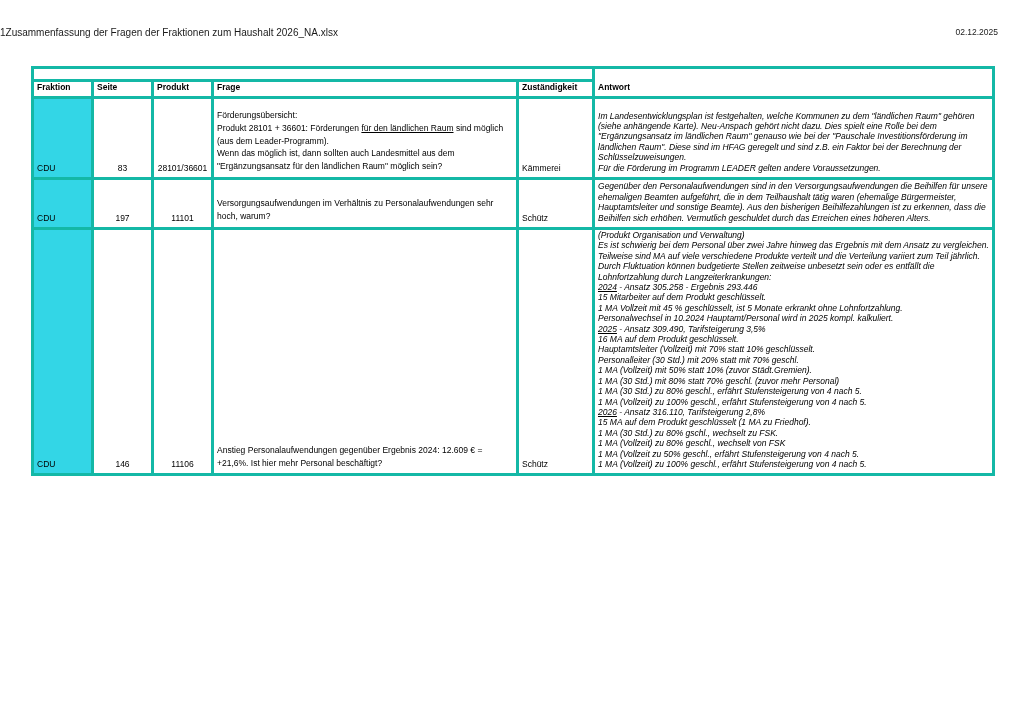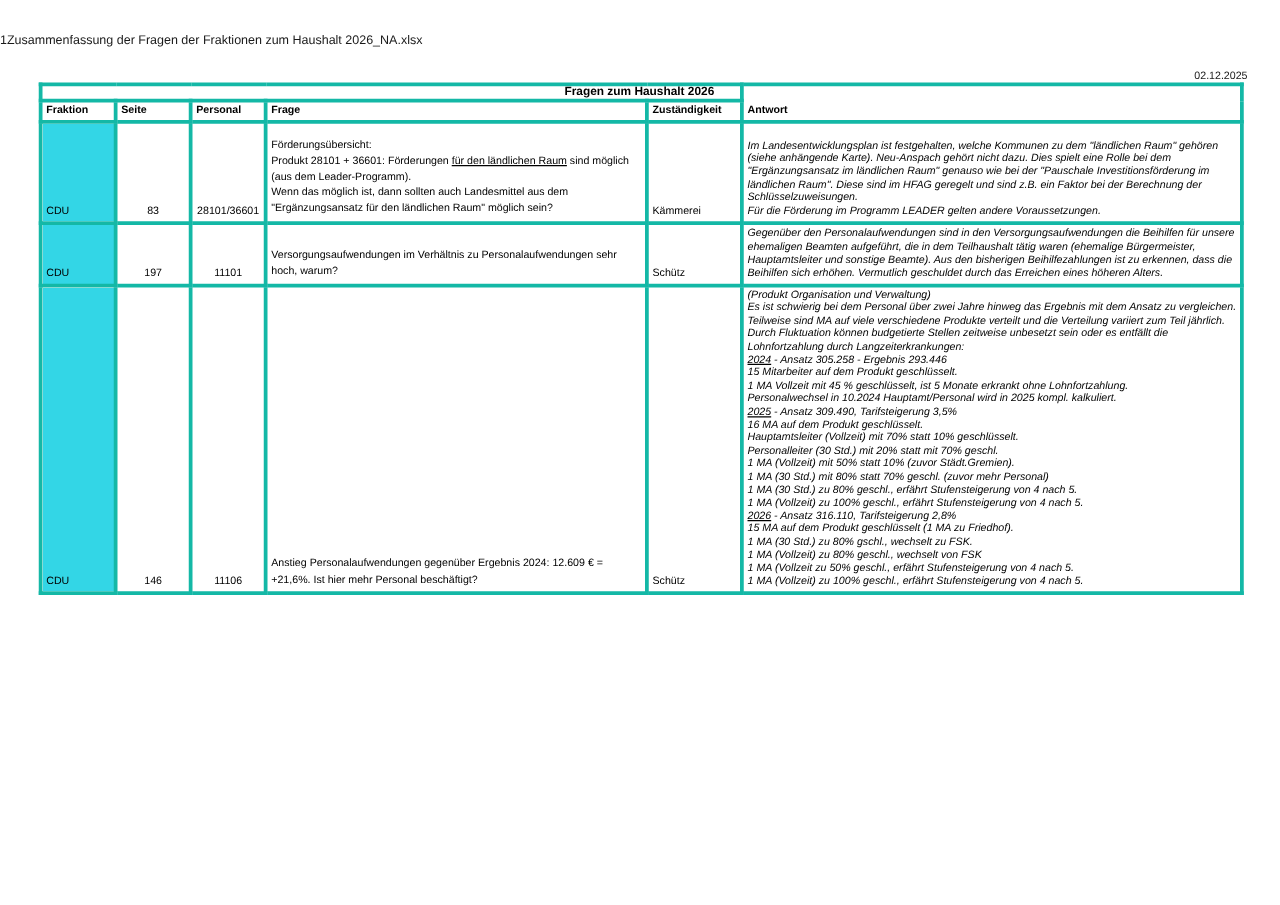--- a/index.html
+++ b/index.html
@@ -2,21 +2,21 @@
 <html><head>
 <meta charset="utf-8">
 <style>
   * { margin:0; padding:0; box-sizing:border-box; }
   html,body { width:1024px; height:724px; background:#ffffff;
     font-family:"Liberation Sans", sans-serif; color:#000; }
   .page { position:relative; width:1024px; height:724px; background:#fff; overflow:hidden; }
 
   .doc-header { position:absolute; top:27px; left:0; width:100%; text-align:left;
     font-size:10px; color:#1a1a1a; }
-  .doc-date { position:absolute; top:27px; right:26px; font-size:8.5px; color:#1a1a1a;margin-top:28px; }
+  .doc-date { position:absolute; top:27px; right:26px; font-size:8.5px; color:#1a1a1a; }
   .doc-footer { position:absolute; top:684px; left:0; width:100%; text-align:center;
     font-size:8.5px; color:#1a1a1a; }
 
   .table-wrap { position:absolute; left:31px; top:66px; width:961px; }
   .table-title { position:absolute; top:0; left:0; width:100%; height:15px;
     line-height:15px; text-align:center; font-weight:bold; font-size:9.5px;
     pointer-events:none; z-index:2; }
 
   table.grid { border-collapse:collapse; table-layout:fixed; width:961px;
     border:2px solid #000; }
@@ -41,39 +41,38 @@
 <body>
 
 <div class="page">
 
   <div class="doc-header">
     <span>1Zusammenfassung der Fragen der Fraktionen zum Haushalt 2026_NA.xlsx</span>
   </div>
   <div class="doc-date">02.12.2025</div>
 
   <div class="table-wrap">
-    <div class="table-title">Fragen zum Haushalt 2026</div>
     <table class="grid">
       <colgroup>
         <col style="width:60px">
           <col style="width:60px">
           <col style="width:60px">
         <col style="width:305px">
           <col style="width:76px">
           <col style="width:400px">
       </colgroup>
       <tbody>
         <tr>
           <td colspan="5" class="title-cell"></td>
           <td rowspan="2" class="hdr antwort-hdr">Antwort</td>
         </tr>
         <tr>
           <td class="hdr">Fraktion</td>
           <td class="hdr">Seite</td>
-          <td class="hdr">Personal</td>
+          <td class="hdr">Produkt</td>
           <td class="hdr">Frage</td>
           <td class="hdr">Zuständigkeit</td>
         </tr>
       <tr>
             <td class="fraktion-cell" style="background: rgb(51, 214, 230); height: 81px;">CDU</td>
             <td class="num-cell">83</td>
             <td class="num-cell">28101/36601</td>
             <td class="frage-cell">
               <div class="para"><span>Förderungsübersicht:</span></div>
               <div class="para"><span>Produkt 28101 + 36601: Förderungen </span><span class="u">für den ländlichen Raum</span><span> sind möglich (aus dem Leader-Programm).</span></div>

